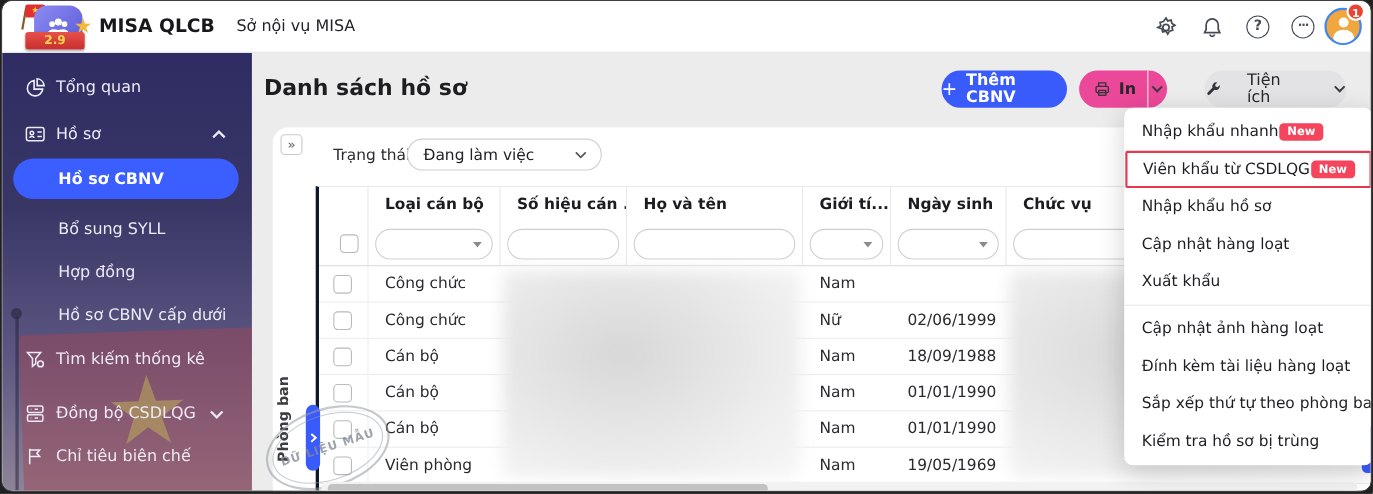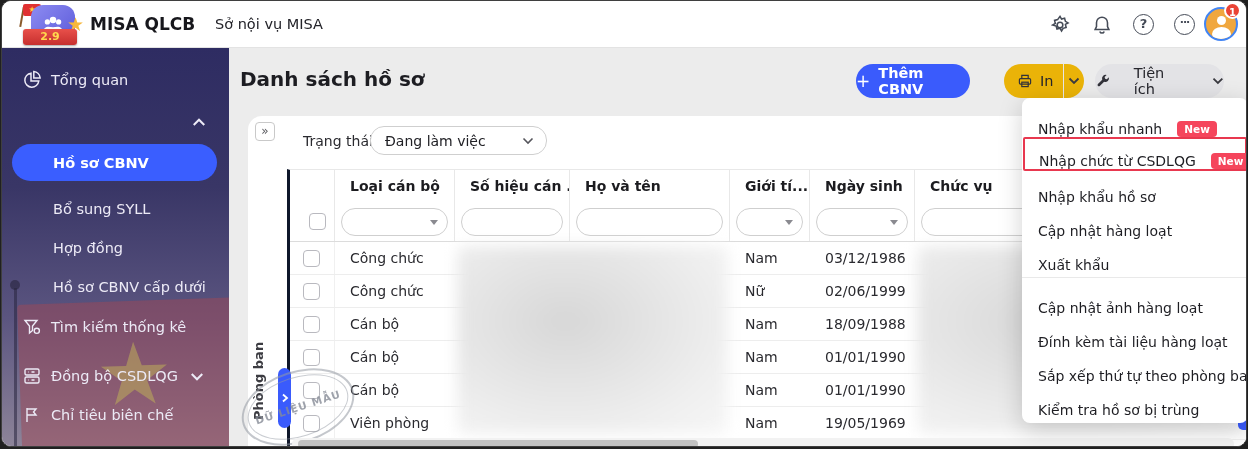--- a/index.html
+++ b/index.html
@@ -31,21 +31,21 @@
   .side-item .si-icon{width:20px;height:20px;margin-right:9px;flex:0 0 20px;}
   .side-sub{position:absolute;left:51px;height:38px;display:flex;align-items:center;color:#eceaf6;font-size:14.5px;cursor:pointer;}
   .side-active{position:absolute;left:10px;width:205px;height:37px;background:#3a5eff;border-radius:19px;display:flex;align-items:center;padding-left:41px;color:#fff;font-weight:bold;font-size:14.5px;cursor:pointer;}
   .side-chev{position:absolute;width:14px;height:10px;color:#eceaf6;}
   
   .main{position:absolute;left:227px;top:47px;right:0;bottom:0;background:#ececec;}
   .page-title{position:absolute;left:11px;top:19px;font-size:20px;font-weight:bold;color:#1d1d22;}
   .btn{position:absolute;top:16px;height:34px;border-radius:17px;display:flex;align-items:center;justify-content:center;font-size:14.5px;cursor:pointer;}
   .btn-add{left:627px;width:114px;background:#3a5bfc;color:#fff;font-weight:bold;gap:8px;}
   .btn-plus{font-size:17px;font-weight:normal;line-height:17px;}
-  .btn-print-group{left:775px;width:80px;background:#eab308;color:#26262c;padding:0;}
+  .btn-print-group{left:752px;width:80px;background:#ec4899;color:#26262c;padding:0;font-weight:bold;}
   .bp-left{display:flex;align-items:center;gap:7px;padding:0 10px 0 13px;height:100%;}
   .bp-divider{width:1px;height:100%;background:#e6e6e8;}
   .bp-caret{display:flex;align-items:center;justify-content:center;width:28px;height:100%;}
   .btn-util{left:866px;width:129px;background:#e3e3e6;color:#26262c;gap:23px;}
   .icon-16{width:16px;height:16px;}
   .icon-chev{width:12px;height:8px;color:#3a3a40;}
   
   .card{position:absolute;left:19px;top:68px;right:0;bottom:0;background:#fff;border-radius:14px 0 0 0;}
   .collapse-btn{position:absolute;left:7px;top:6px;width:20px;height:19px;border:1px solid #c9c9c9;border-radius:4px;color:#5a5a5f;font-size:12px;line-height:17px;text-align:center;cursor:pointer;background:#fff;}
   .status-label{position:absolute;left:55px;top:11px;height:28px;line-height:28px;font-size:14px;color:#2b2b30;}
@@ -71,21 +71,21 @@
   .blur-block{position:absolute;filter:blur(7px);background:radial-gradient(ellipse at 40% 40%,#d7d7d7 0%,#efefef 70%,#f7f7f7 100%);border-radius:8px;z-index:5;}
   .blur1{left:167px;top:76px;width:271px;height:188px;}
   .blur2{left:627px;top:76px;width:330px;height:188px;}
   .stamp{position:absolute;left:-8px;top:255px;width:116px;height:72px;border:2px solid rgba(148,153,163,.55);border-radius:50%;transform:rotate(-18deg);display:flex;align-items:center;justify-content:center;z-index:7;}
   .stamp:after{content:"";position:absolute;left:4px;top:4px;right:4px;bottom:4px;border:1px solid rgba(148,153,163,.5);border-radius:50%;}
   .stamp span{font-size:10.5px;font-weight:bold;letter-spacing:1px;color:rgba(134,139,150,.8);}
   .hscroll{position:absolute;left:2px;right:12px;top:268px;height:12px;background:#f2f2f2;border-radius:6px;z-index:8;}
   .hscroll .thumb{position:absolute;left:6px;top:2px;width:400px;height:8px;background:#c2c2c2;border-radius:4px;cursor:pointer;}
   
   .menu{position:absolute;left:1020px;top:97px;width:226px;background:#fff;border-radius:8px;box-shadow:0 6px 24px rgba(0,0,0,.18);padding:5px 0;z-index:50;}
-  .menu-item{position:relative;height:34px;display:flex;align-items:flex-end;gap:15px;padding:0 16px;font-size:14px;color:#1e1e23;cursor:pointer;white-space:nowrap;}
+  .menu-item{position:relative;height:34px;display:flex;align-items:center;gap:1px;padding:0 16px;font-size:14px;color:#1e1e23;cursor:pointer;white-space:nowrap;}
   .menu-item.hl{border:2px solid #e8384f;border-radius:2px;margin:0 1px;padding:0 14px;}
   .new-badge{background:#f5455c;color:#fff;font-size:10.5px;font-weight:bold;border-radius:4px;padding:2px 7px;line-height:12px;}
   .menu-divider{height:1px;background:#e9e9e9;margin:4px 0;}
   .right-tab{position:absolute;left:1236px;top:387px;width:10px;height:42px;background:#3a5bfc;border-radius:5px 0 0 5px;z-index:40;cursor:pointer;}
 </style>
 </head>
 <body>
 
 <div class="window">
 
@@ -132,20 +132,28 @@
       </div>
 
     <div class="side-item" style="top:12px">
       <svg class="si-icon" viewBox="0 0 20 20" fill="none" stroke="currentColor" stroke-width="1.5">
           <path d="M9 3.2a7 7 0 1 0 7.8 7.8H9z"></path>
           <path d="M11.8 1.6a7 7 0 0 1 6.3 6.3h-6.3z"></path>
         </svg>
       <span>Tổng quan</span>
     </div>
 
+    <div class="side-item" style="top:54px">
+      <svg class="si-icon" viewBox="0 0 20 20" fill="none" stroke="currentColor" stroke-width="1.4">
+          <rect x="2" y="4" width="16" height="12" rx="2"></rect>
+          <circle cx="7" cy="9" r="1.6"></circle>
+          <path d="M4.8 13.2c.6-1.4 3.8-1.4 4.4 0M12 8h4M12 12h4"></path>
+        </svg>
+      <span>Hồ sơ</span>
+    </div>
     <svg class="side-chev" style="left:190px;top:69px" viewBox="0 0 12 8" fill="none" stroke="currentColor" stroke-width="1.8">
         <polyline points="1.5,6.5 6,2 10.5,6.5"></polyline>
       </svg>
 
     <div class="side-active" style="top:96px">
       <span>Hồ sơ CBNV</span>
     </div>
 
     <div class="side-sub" style="top:142px">
         <span>Bổ sung SYLL</span>
@@ -283,21 +291,20 @@
 
         <div>
           <div class="t-row">
             <div class="cell c0 cell-cb">
                 <div class="cb"></div>
               </div>
             <div class="cell c1">Công chức</div>
             <div class="cell c2"></div>
             <div class="cell c3"></div>
             <div class="cell c4">Nam</div>
-            <div class="cell c5">03/12/1986</div>
             <div class="cell c6"></div>
           </div>
           <div class="t-row">
             <div class="cell c0 cell-cb">
                 <div class="cb"></div>
               </div>
             <div class="cell c1">Công chức</div>
             <div class="cell c2"></div>
             <div class="cell c3"></div>
             <div class="cell c4">Nữ</div>
@@ -361,21 +368,21 @@
   </div>
 
   <div class="right-tab"></div>
 
   <div class="menu">
     <div class="menu-item">
       <span>Nhập khẩu nhanh</span>
       <span class="new-badge">New</span>
     </div>
     <div class="menu-item hl">
-      <span>Nhập chức từ CSDLQG</span>
+      <span>Viên khẩu từ CSDLQG</span>
       <span class="new-badge">New</span>
     </div>
     <div class="menu-item">
         <span>Nhập khẩu hồ sơ</span>
       </div>
     <div class="menu-item">
         <span>Cập nhật hàng loạt</span>
       </div>
     <div class="menu-item">
         <span>Xuất khẩu</span>

